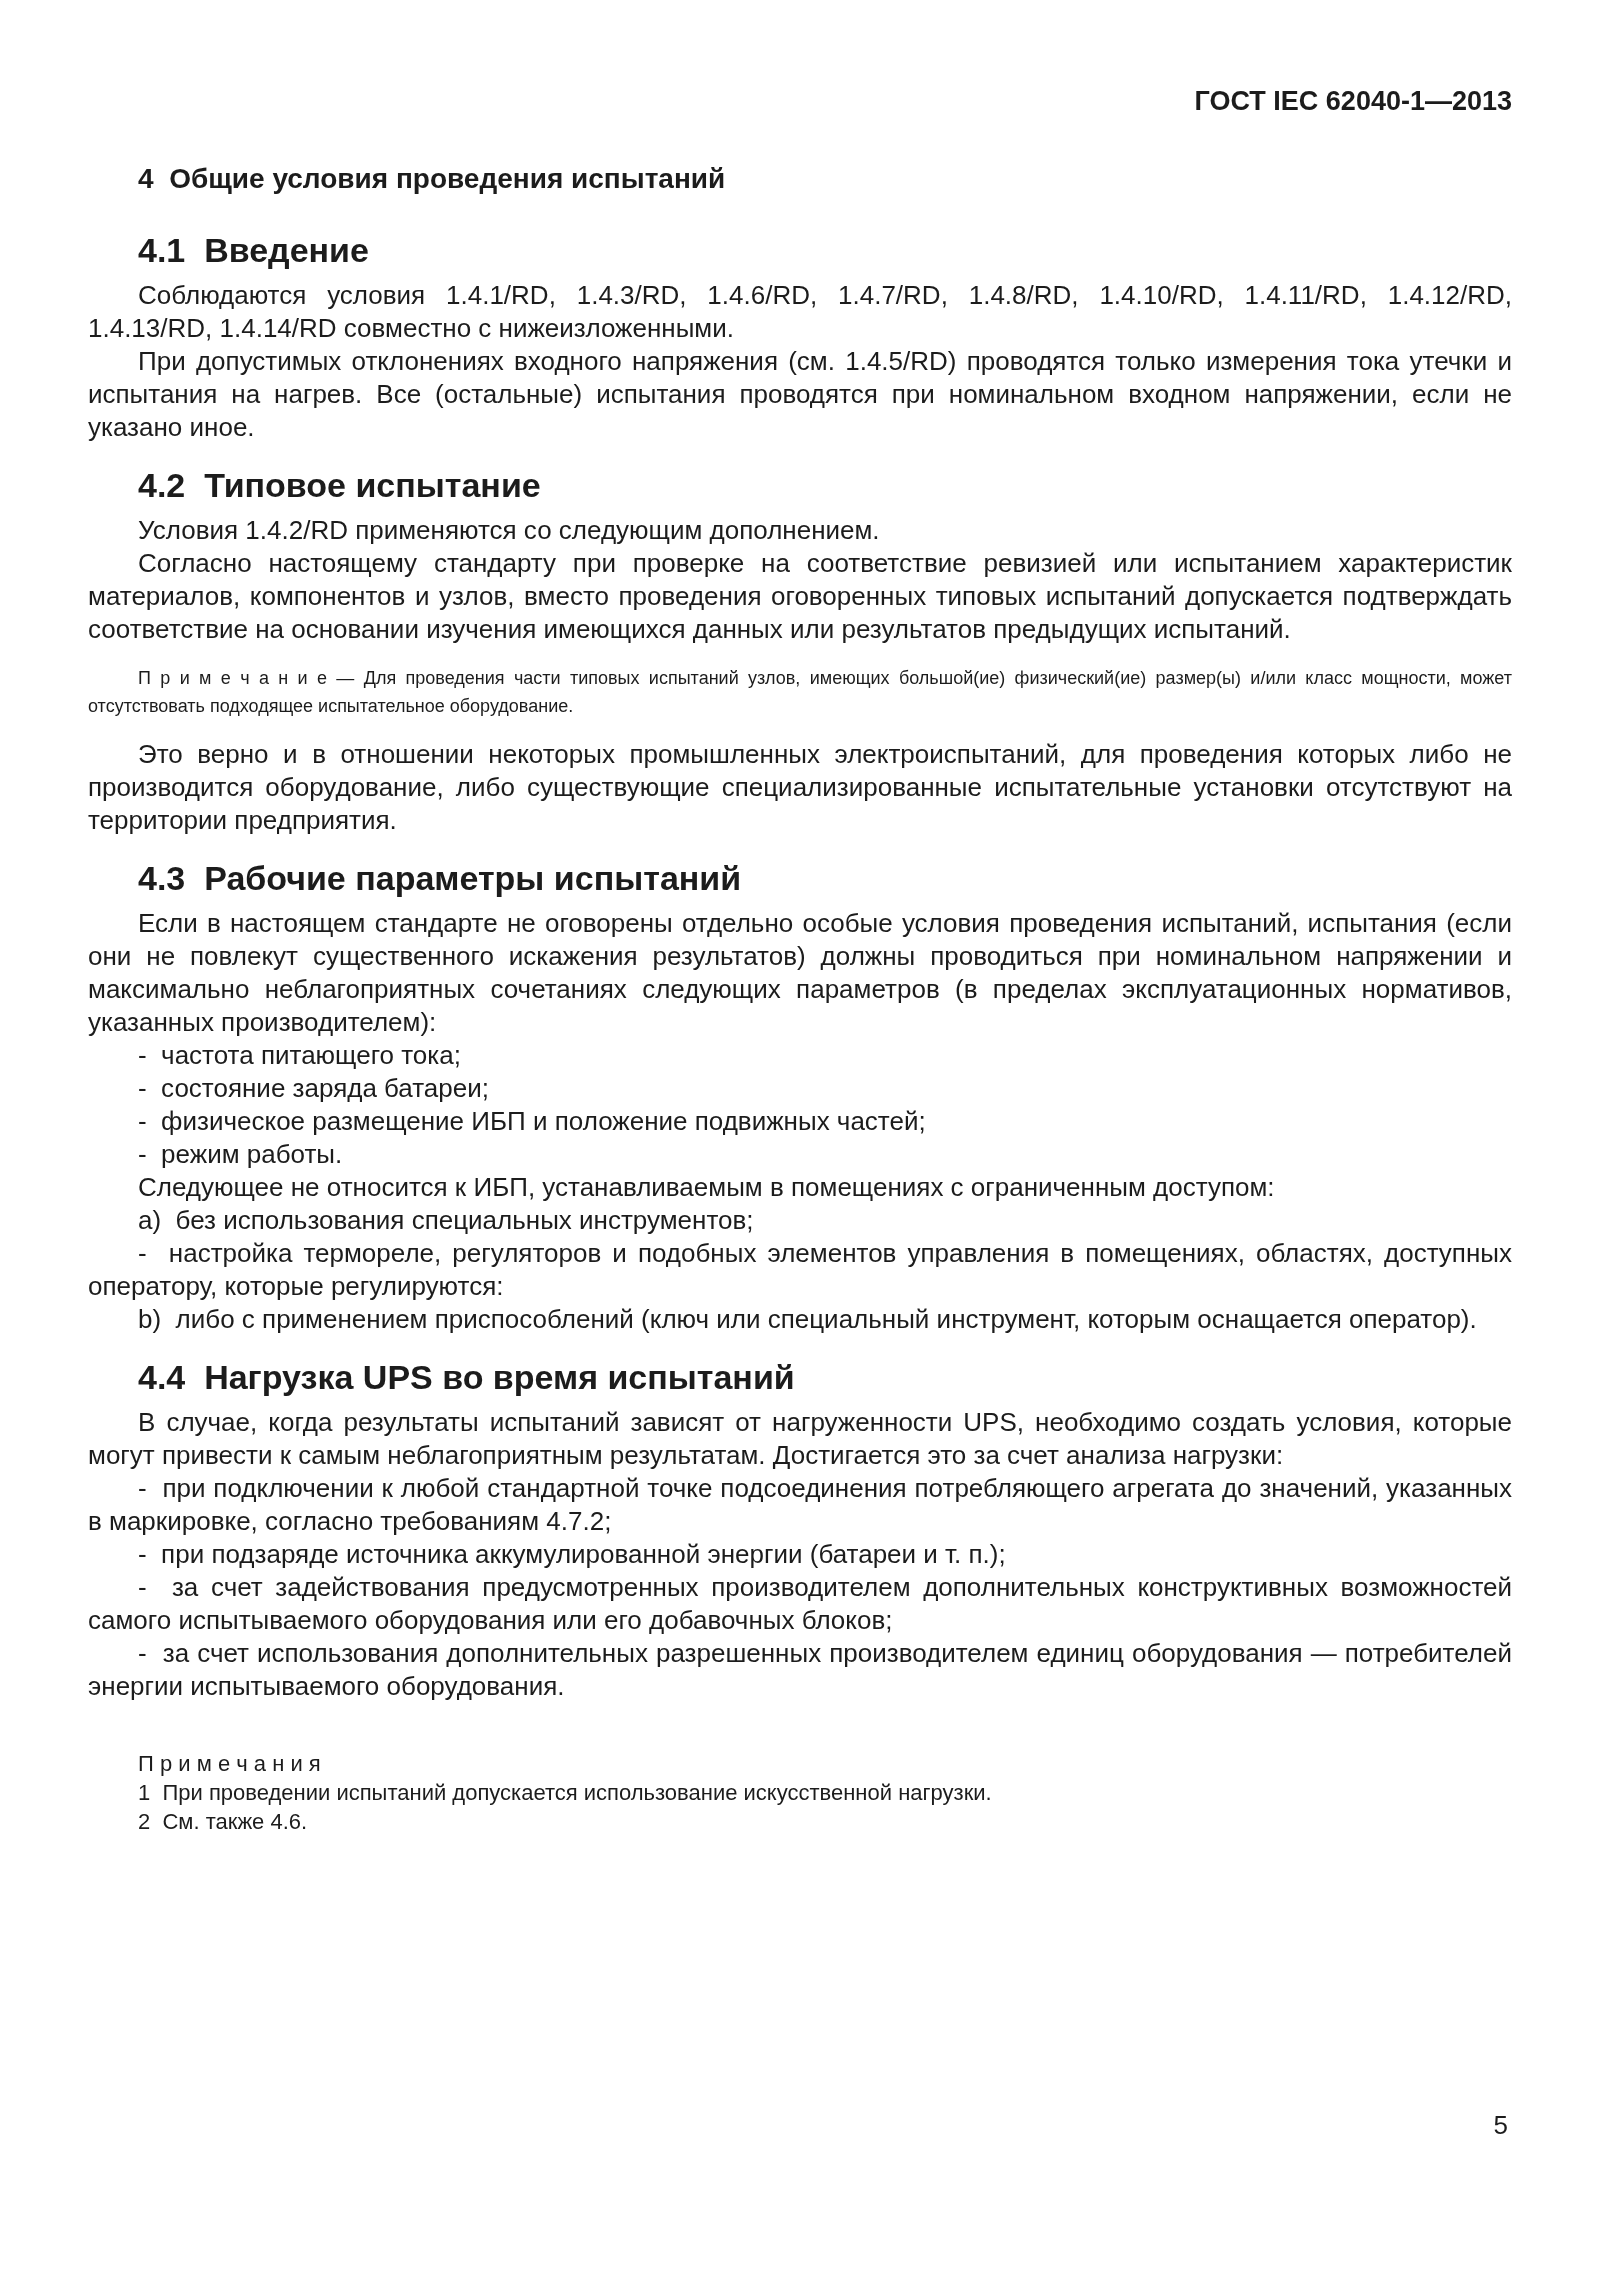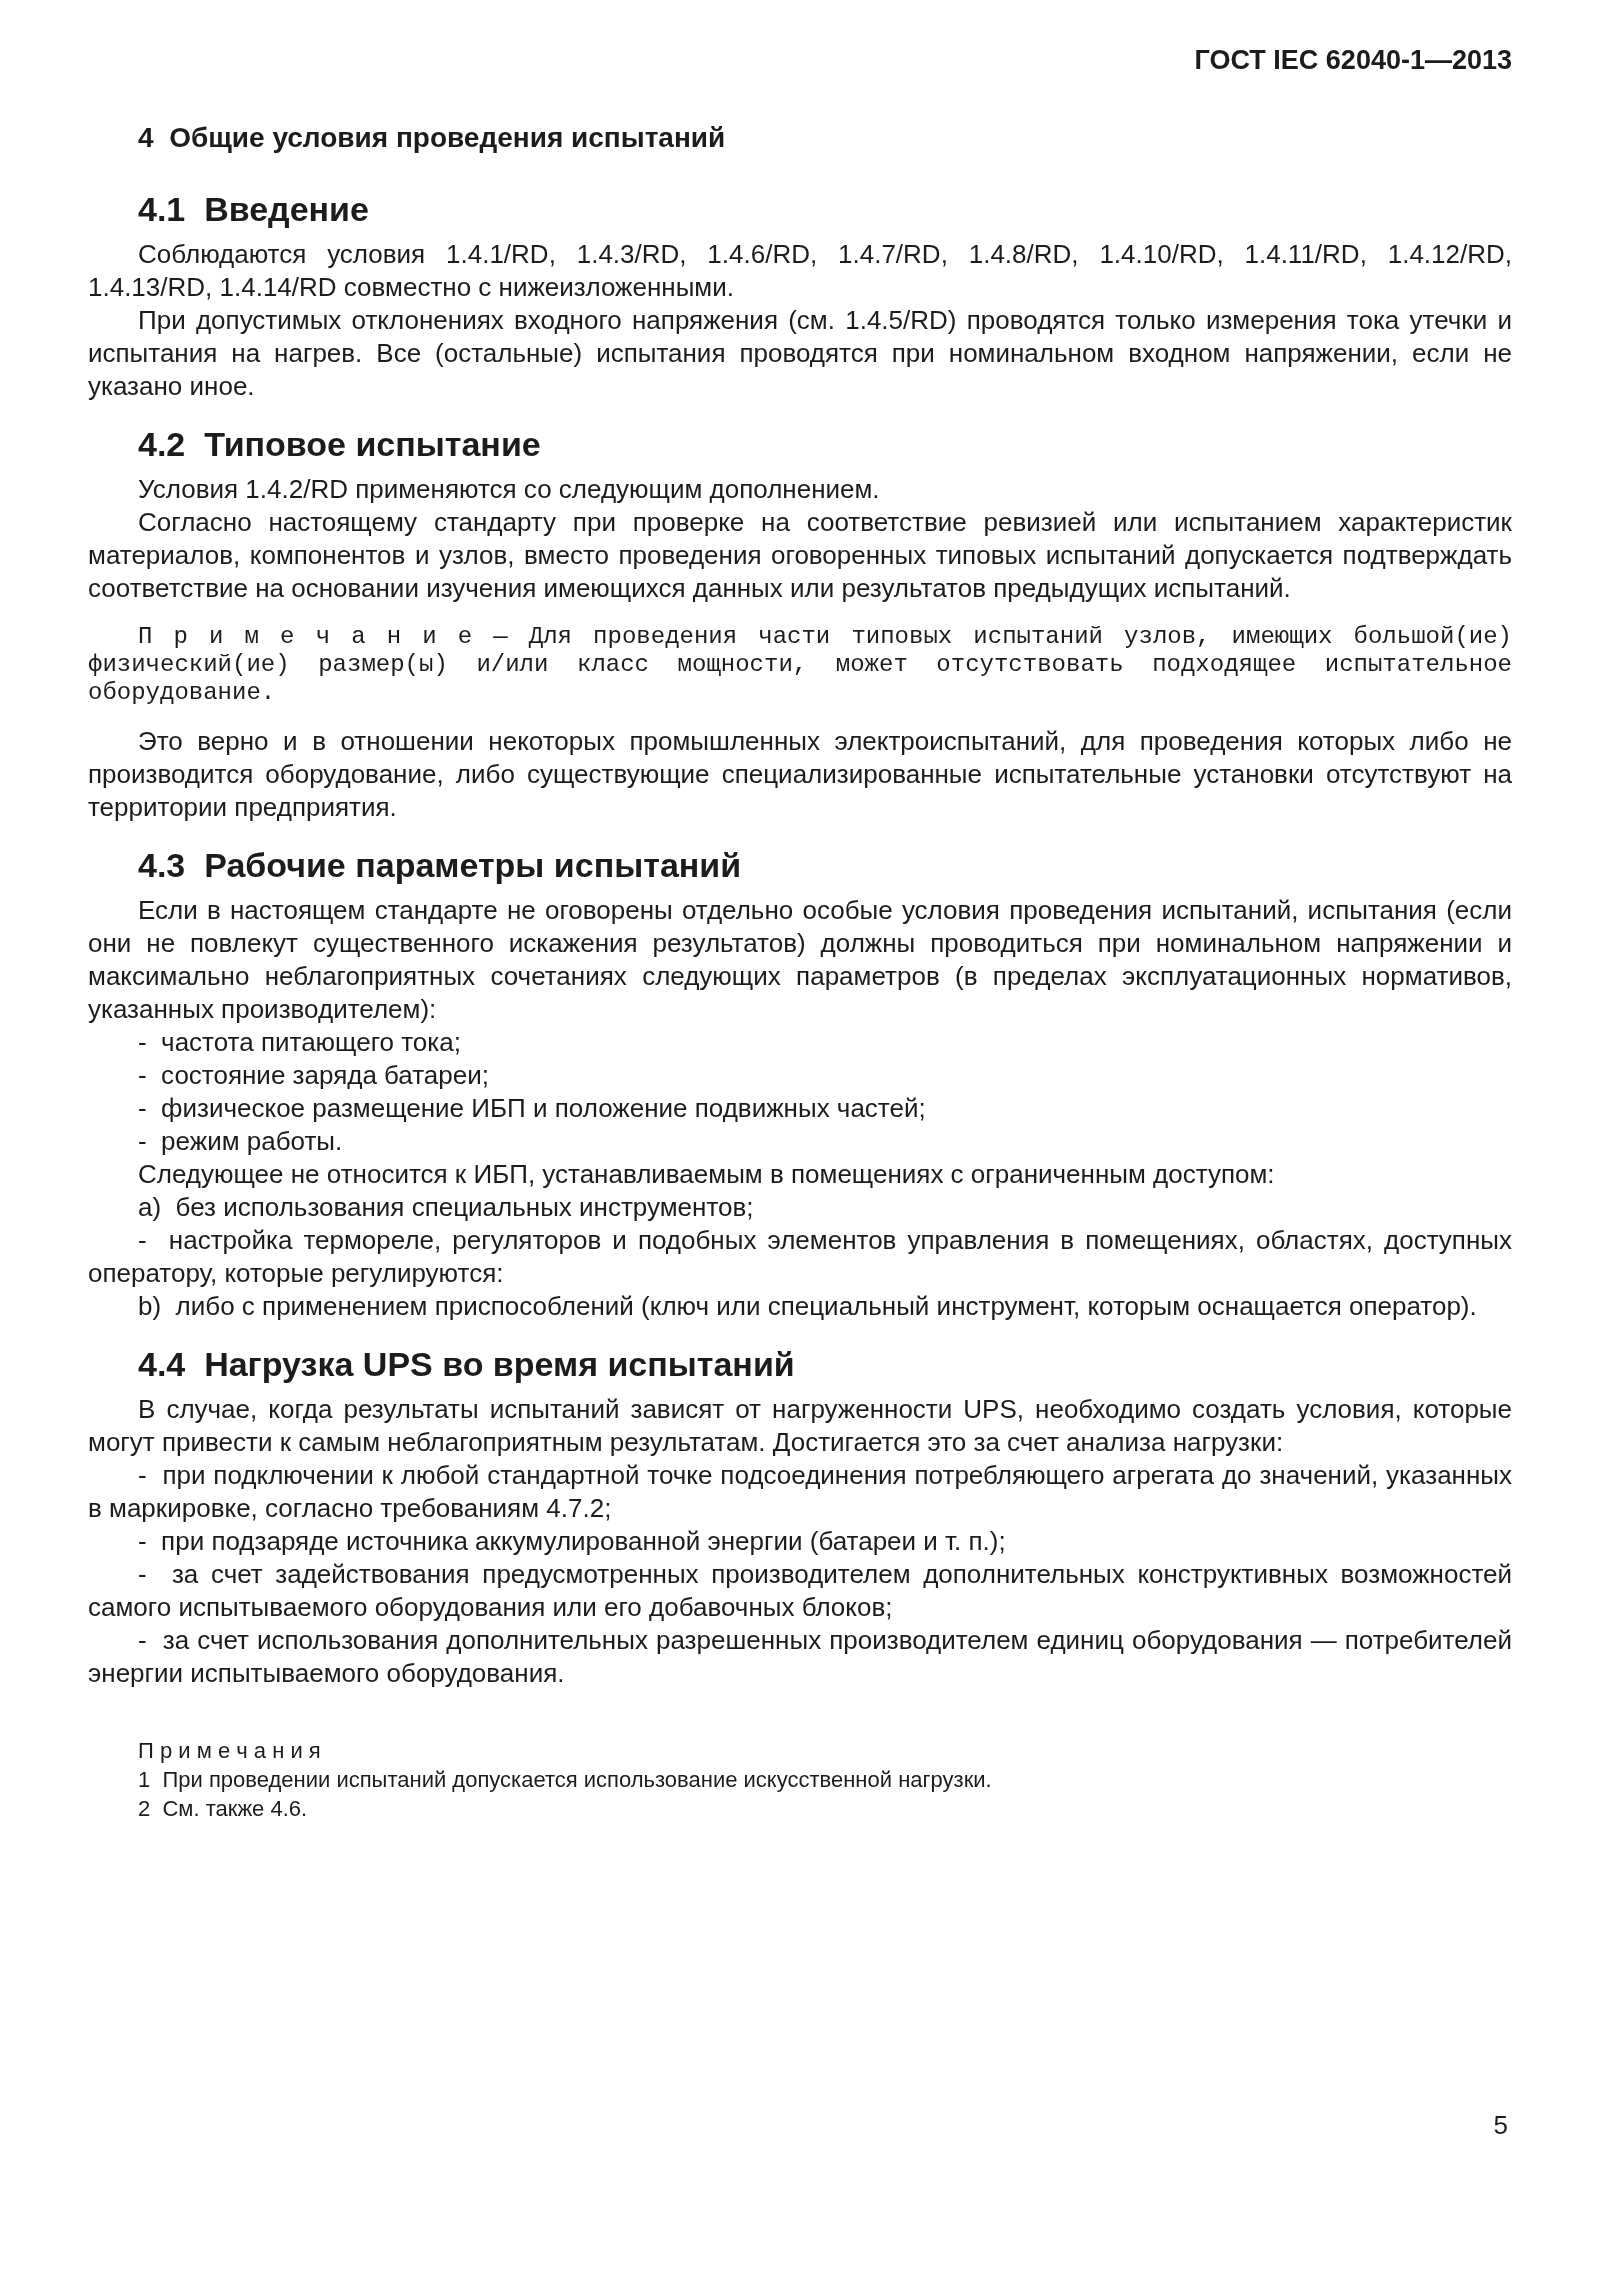--- a/index.html
+++ b/index.html
@@ -8,21 +8,21 @@
     background: #ffffff;
   }
   .page {
     position: relative;
     width: 1623px;
     height: 2295px;
     background: #ffffff;
     font-family: "Liberation Sans", "DejaVu Sans", sans-serif;
     color: #1c1c1c;
     box-sizing: border-box;
-    padding: 45px 111px 0 88px;
+    padding: 86px 111px 0 88px;
     overflow: hidden;
   }
   .running-header {
     text-align: right;
     font-weight: bold;
     font-size: 27px;
     line-height: 31px;
     margin: 0 0 42px 0;
   }
   p { margin: 0; }
@@ -40,26 +40,25 @@
     padding-left: 50px;
   }
   .h2 {
     font-size: 34px;
     line-height: 33px;
     font-weight: bold;
     margin: 25px 0 11.8px 0;
     padding-left: 50px;
   }
   .note {
-    font-size: 24px;
+    font-size: 18px;
     line-height: 28px;
     text-align: justify;
     text-indent: 50px;
     margin: 18.3px 0;
-    font-family: Liberation Mono, monospace;
   }
   .notes-block {
     margin-top: 46px;
   }
   .note-line {
     font-size: 22px;
     line-height: 29px;
     text-align: left;
     text-indent: 50px;
   }

